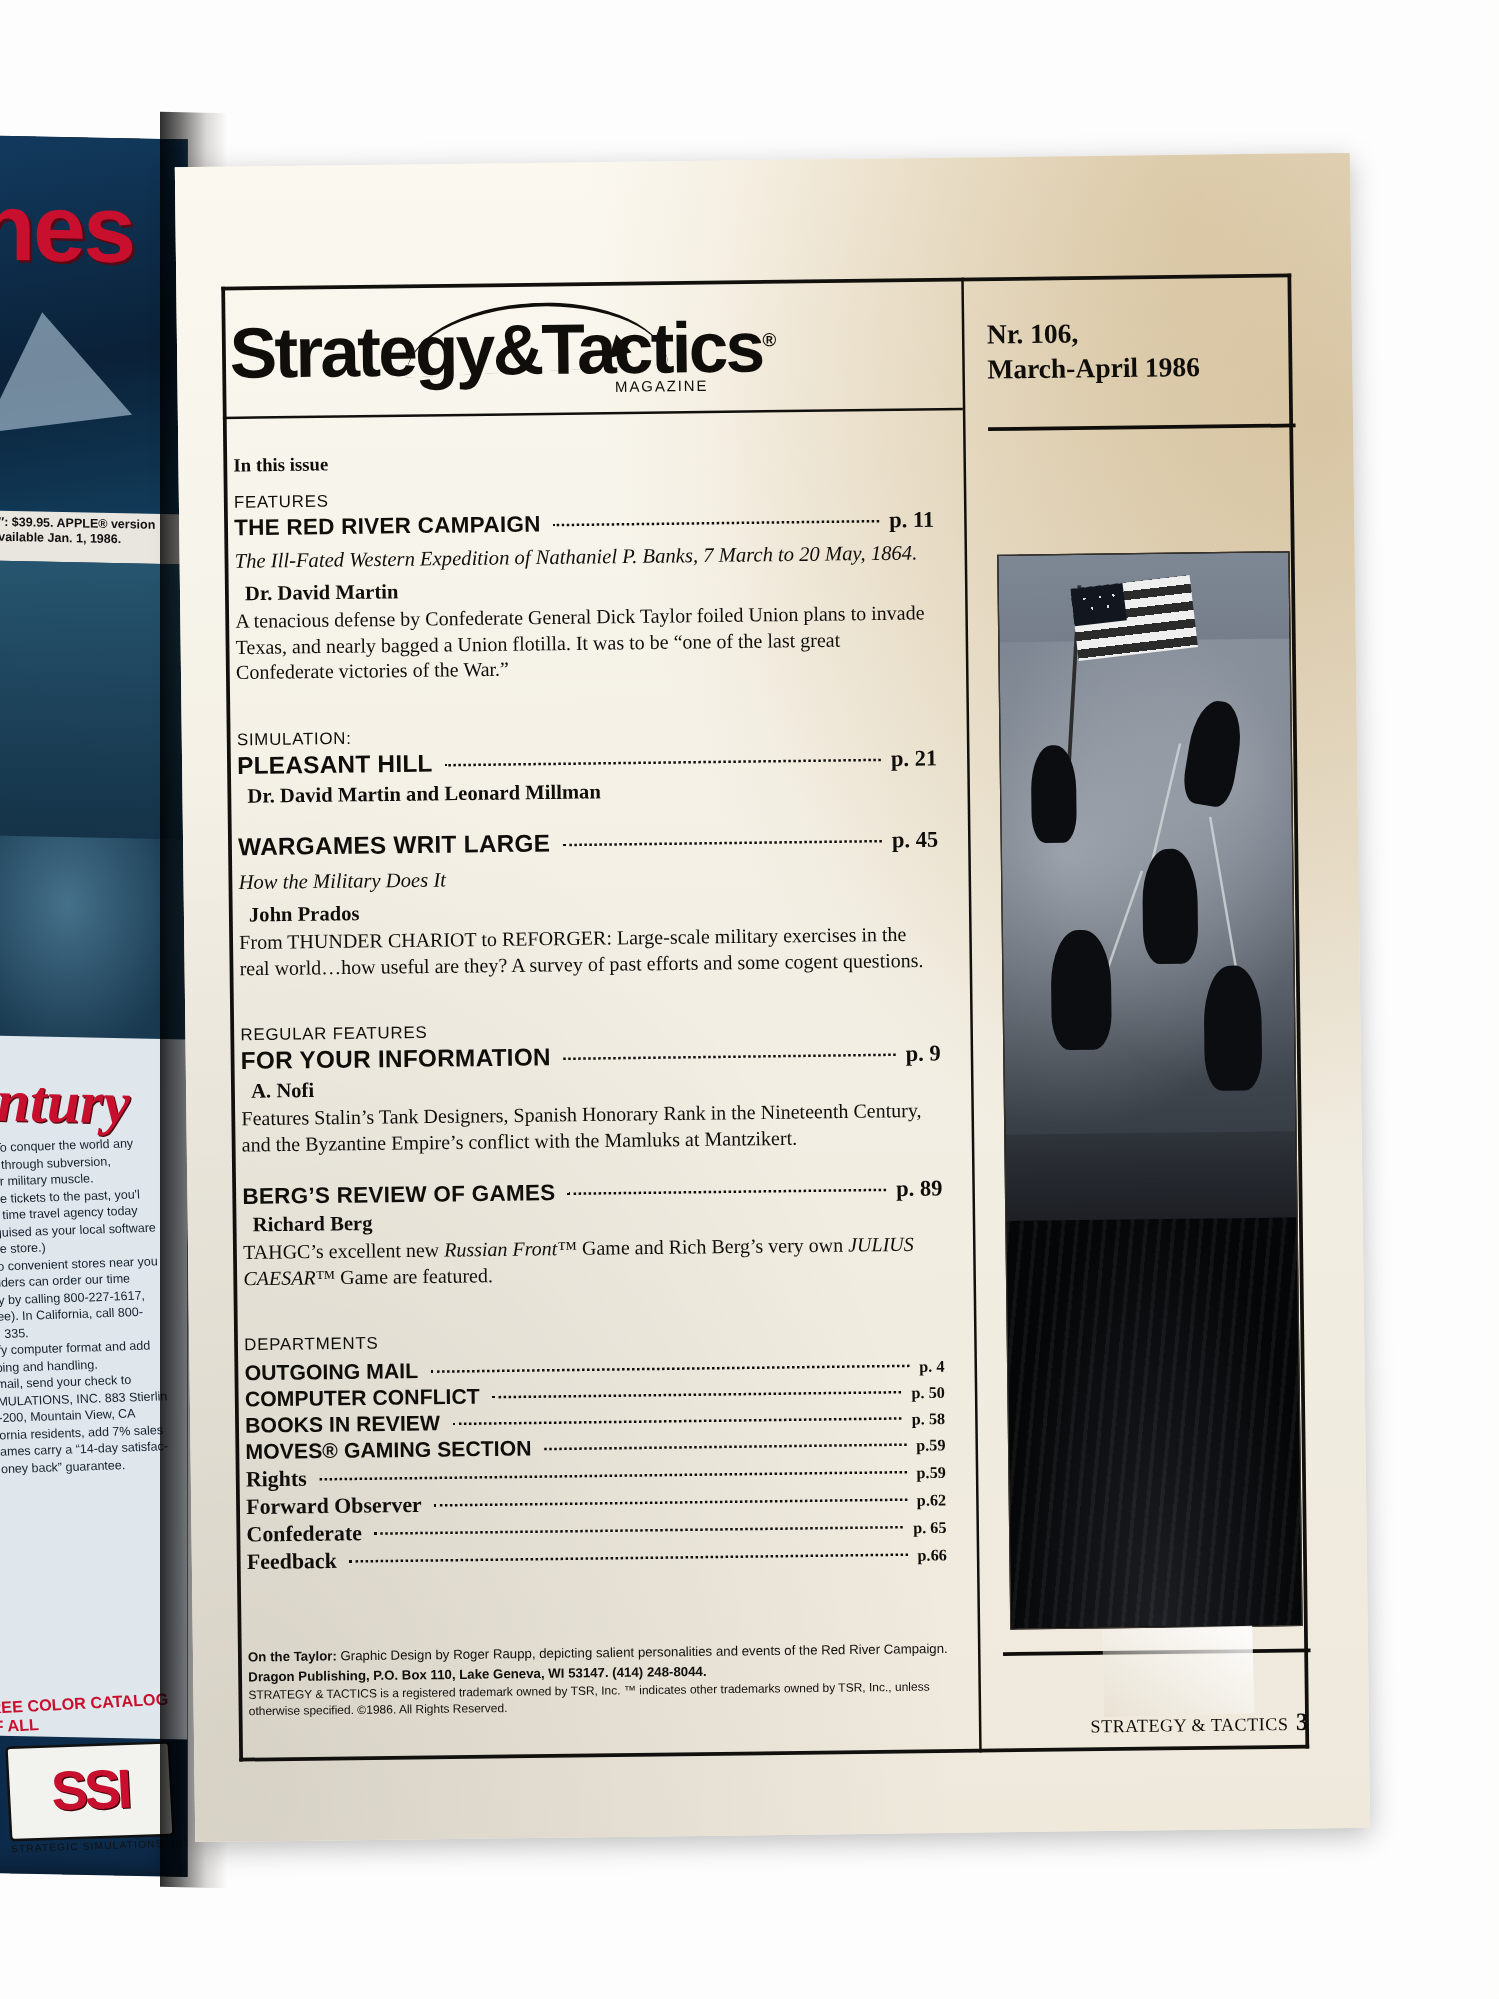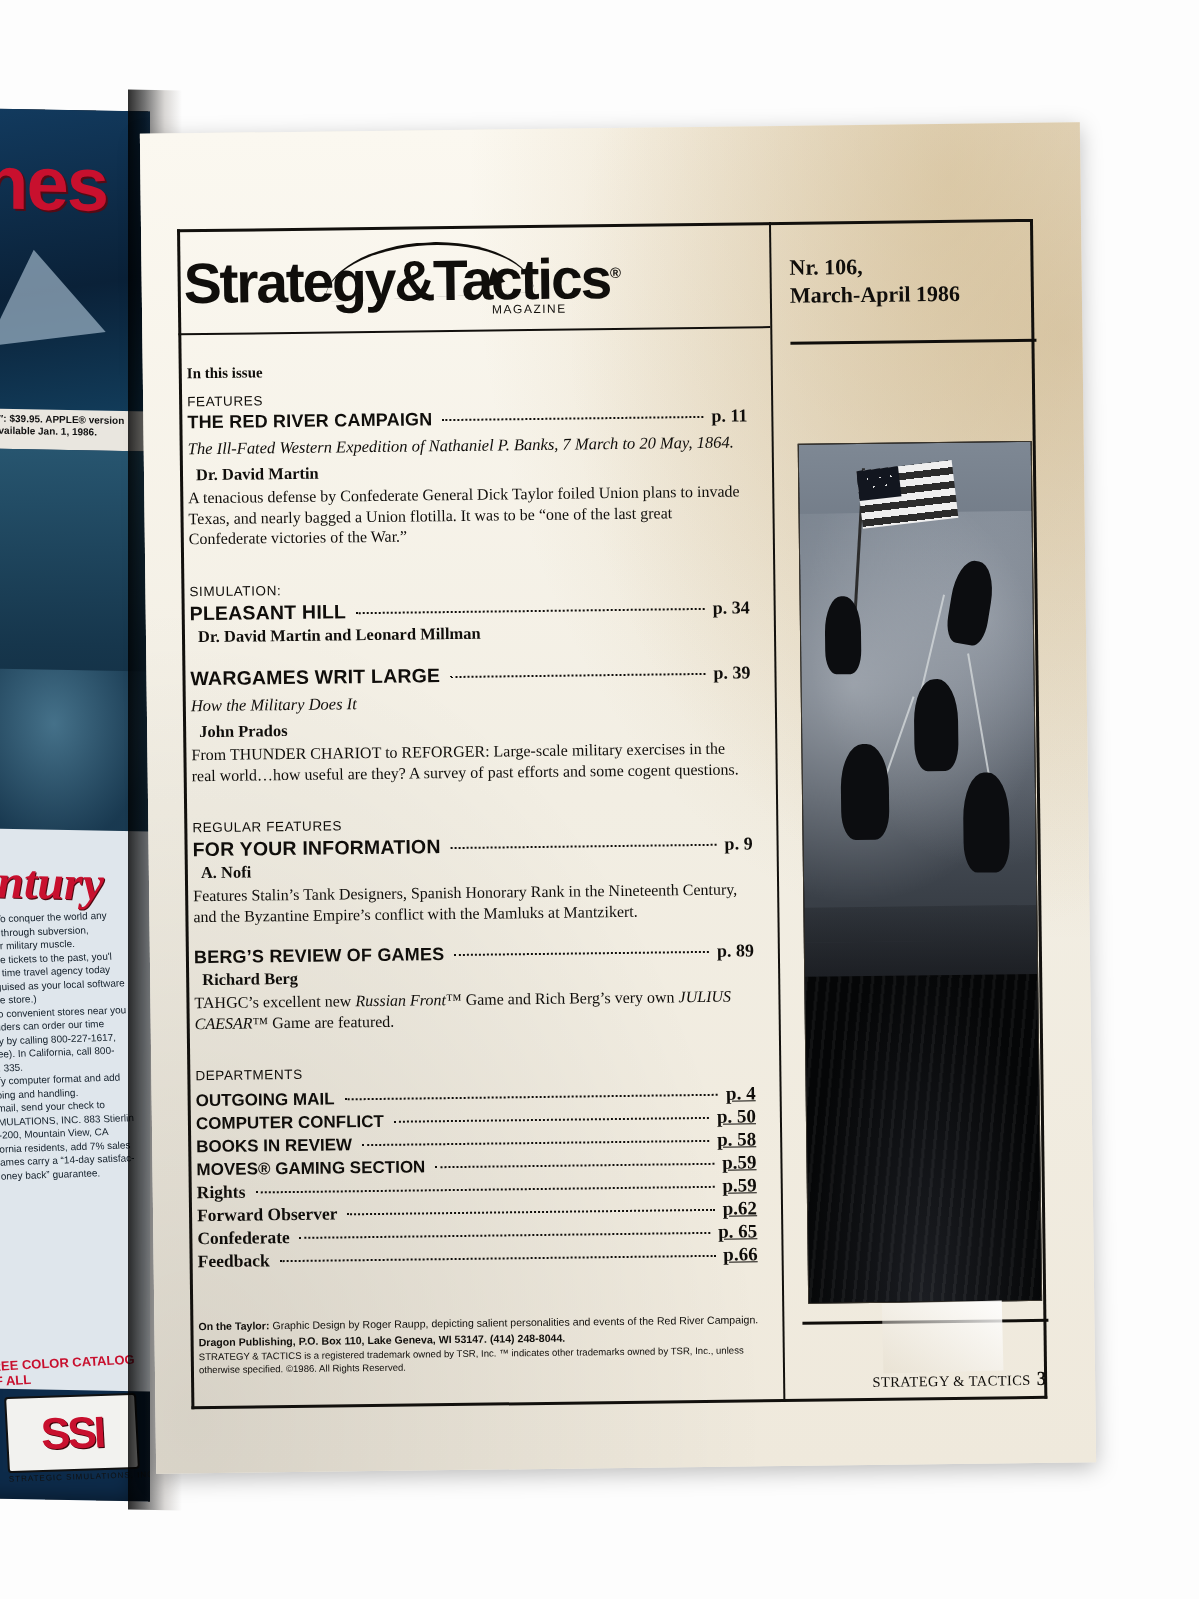--- a/index.html
+++ b/index.html
@@ -157,21 +157,21 @@
   .gap-s{height:16px;}
   .gap-m{height:30px;}
 
   
   .deptlist{margin-top:6px;}
   .deptrow{display:flex;align-items:baseline;margin-bottom:1px;}
   .deptname{
     font-family:"Liberation Sans",sans-serif;font-weight:bold;font-size:17px;white-space:nowrap;
   }
   .deptname.serif{font-family:"Liberation Serif",serif;font-weight:bold;font-size:17.5px;}
-  .deptpg{font-family:"Liberation Serif",serif;font-weight:bold;font-size:19px;white-space:nowrap;text-decoration:underline;}
+  .deptpg{font-family:"Liberation Serif",serif;font-weight:bold;font-size:13px;white-space:nowrap;}
 
   
   .fineprint{
     position:absolute;left:44px;top:1186px;width:585px;
     font-family:"Liberation Sans",sans-serif;font-size:10.6px;line-height:1.34;color:#100e0b;
   }
   .fineprint .b{font-weight:bold;}
   .fineprint p{margin:0 0 2px 0;}
   .fineprint .tiny{font-size:9.6px;line-height:1.3;}
   .art-rule-top{position:absolute;left:648px;top:216px;width:246px;height:3px;background:#100e0b;}
@@ -302,30 +302,30 @@
               <div class="sub-it">The Ill-Fated Western Expedition of Nathaniel P. Banks, 7 March to 20 May, 1864.</div>
               <div class="byline">Dr. David Martin</div>
               <div class="desc">A tenacious defense by Confederate General Dick Taylor foiled Union plans to invade Texas, and nearly bagged a Union flotilla. It was to be “one of the last great Confederate victories of the War.”</div>
             </div>
             <div class="gap-m"></div>
             <div class="sechead">SIMULATION:</div>
             <div class="entry">
               <div class="title-line">
                 <span class="ttl">PLEASANT HILL</span>
                 <span class="dots"></span>
-                <span class="pg">p. 34</span>
+                <span class="pg">p. 21</span>
               </div>
               <div class="byline">Dr. David Martin and Leonard Millman</div>
             </div>
             <div class="gap-s"></div>
             <div class="entry">
               <div class="title-line">
                 <span class="ttl">WARGAMES WRIT LARGE</span>
                 <span class="dots"></span>
-                <span class="pg">p. 39</span>
+                <span class="pg">p. 45</span>
               </div>
               <div class="sub-it">How the Military Does It</div>
               <div class="byline">John Prados</div>
               <div class="desc">From THUNDER CHARIOT to REFORGER: Large-scale military exercises in the real world…how useful are they? A survey of past efforts and some cogent questions.</div>
             </div>
             <div class="gap-m"></div>
             <div class="sechead">REGULAR FEATURES</div>
             <div class="entry">
               <div class="title-line">
                 <span class="ttl">FOR YOUR INFORMATION</span>

